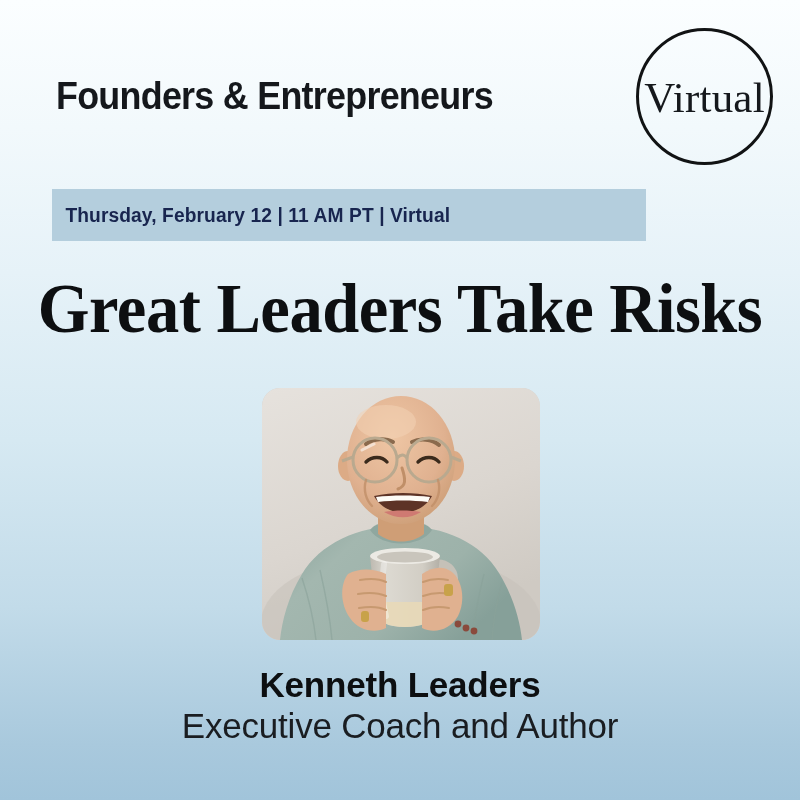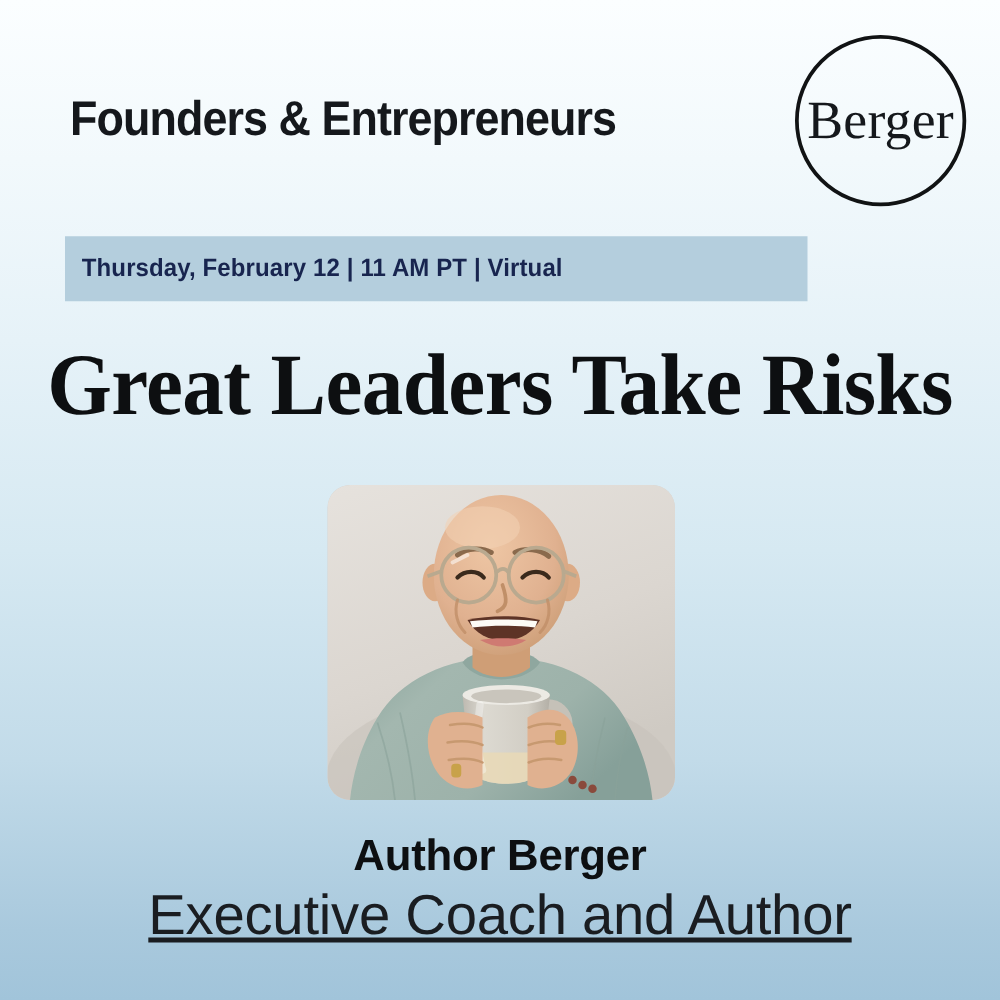--- a/index.html
+++ b/index.html
@@ -135,38 +135,37 @@
     font-family: "Liberation Sans", sans-serif;
     font-weight: bold;
     font-size: 35px;
     color: #0d0f11;
     line-height: 1.2;
     letter-spacing: -0.2px;
   }
   .speaker-title {
     font-family: "Liberation Sans", sans-serif;
     font-weight: normal;
-    font-size: 45px;
+    font-size: 35px;
     color: #1a1d21;
     line-height: 1.16;
     padding: 0 106px;
     letter-spacing: -0.2px;
-    text-decoration: underline;
   }
 </style>
 </head>
 <body>
 
 <div id="poster">
 
   <div class="eyebrow">Founders &amp; Entrepreneurs</div>
 
   <div class="brand-mark">
     <div class="brand-circle"></div>
-    <div class="brand-word">Berger</div>
+    <div class="brand-word">Virtual</div>
   </div>
 
   <div class="date-banner">
     <div class="date-banner-text">Thursday, February 12 | 11 AM PT | Virtual</div>
   </div>
 
   <div class="headline">Great Leaders Take Risks</div>
 
   <div class="photo-frame">
     <svg class="photo-svg" viewBox="0 0 278 252" preserveAspectRatio="xMidYMid slice">
@@ -297,17 +296,17 @@
             <circle cx="196" cy="236" r="3.4"></circle>
             <circle cx="204" cy="240" r="3.4"></circle>
             <circle cx="212" cy="243" r="3.4"></circle>
           </g>
         </g>
       </g>
     </svg>
   </div>
 
   <div class="speaker-block">
-    <div class="speaker-name">Author Berger</div>
+    <div class="speaker-name">Kenneth Leaders</div>
     <div class="speaker-title">Executive Coach and Author</div>
   </div>
 
 </div>
 
 </body></html>

